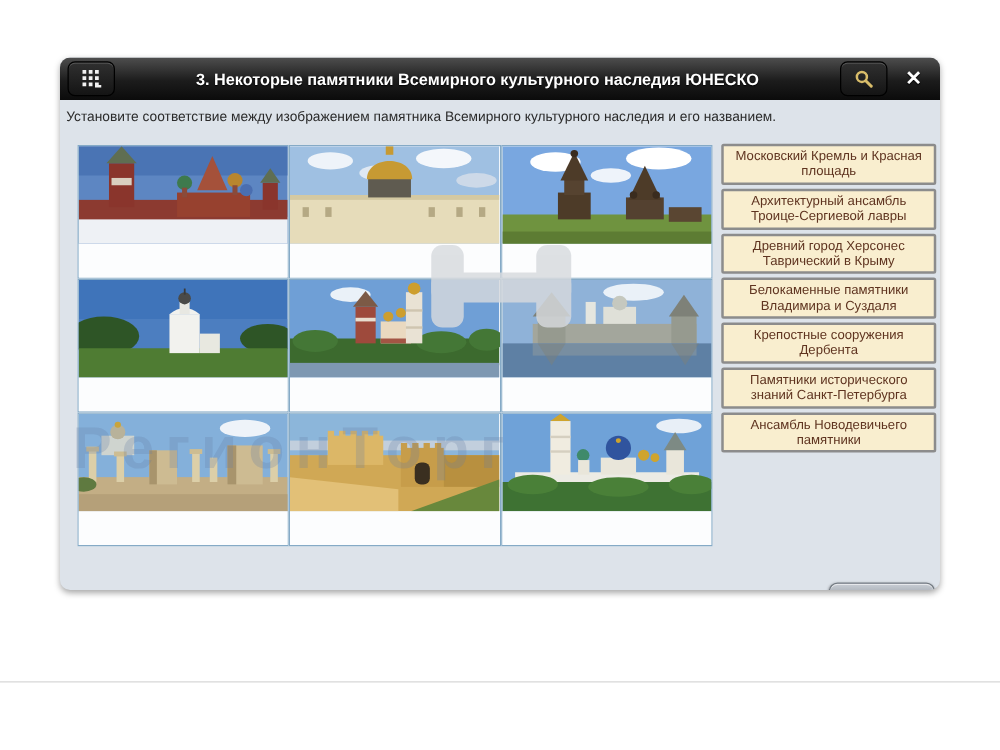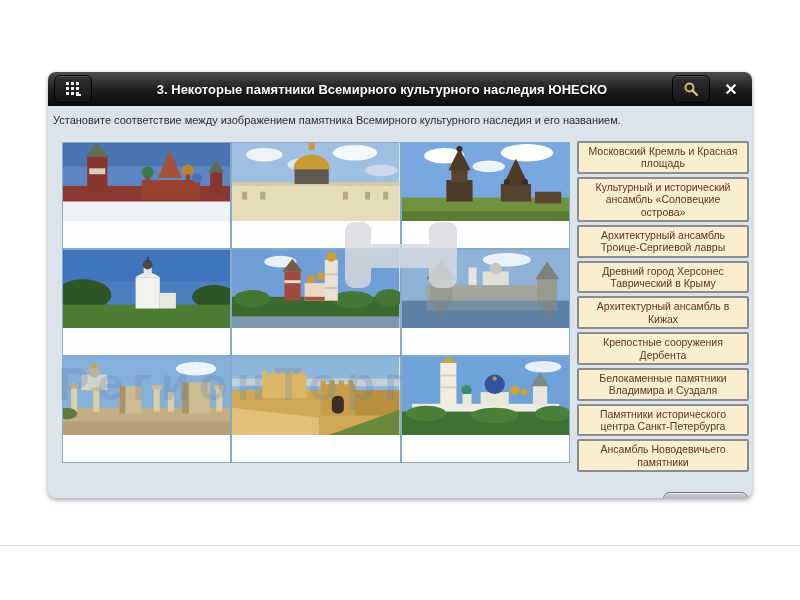--- a/index.html
+++ b/index.html
@@ -1,18 +1,18 @@
 <!DOCTYPE html>
 <html><head>
 <meta charset="utf-8">
 <style>
   html,body{margin:0;padding:0;}
   body{width:800px;height:600px;background:#ffffff;font-family:"Liberation Sans",sans-serif;position:relative;overflow:hidden;}
 
-  .window{position:absolute;left:48px;top:72px;width:704px;height:426px;border-radius:8px;overflow:hidden;
+  .window{position:absolute;left:48px;top:46px;width:704px;height:426px;border-radius:8px;overflow:hidden;
           background:#dde3ea;box-shadow:0 2px 5px rgba(0,0,0,.35);}
 
   
   .titlebar{height:34px;background:linear-gradient(#4e4e4e,#1c1c1c 55%,#0b0b0b);display:flex;align-items:center;
             padding:0 6px;gap:6px;}
   .tb-btn{width:36px;height:26px;border-radius:6px;background:linear-gradient(#303030,#141414);
           border:1px solid #000;box-shadow:inset 0 1px 0 rgba(255,255,255,.18);display:flex;align-items:center;
           justify-content:center;cursor:pointer;flex:0 0 auto;}
   .title{flex:1;text-align:center;color:#fff;font-weight:bold;font-size:13px;text-shadow:0 1px 1px #000;
          white-space:nowrap;overflow:hidden;}
@@ -310,27 +310,25 @@
           <ellipse cx="24" cy="58" rx="20" ry="8" fill="#4a8038"></ellipse>
             <ellipse cx="92" cy="60" rx="24" ry="8" fill="#4a8038"></ellipse>
           <ellipse cx="150" cy="58" rx="18" ry="8" fill="#4a8038"></ellipse>
         </svg>
         <div class="blank"></div>
       </div>
     </div>
 
     <div class="labels">
       <div class="label">Московский Кремль и Красная площадь</div>
-      <div class="label">Культурный и исторический ансамбль «Соловецкие острова»</div>
       <div class="label">Архитектурный ансамбль Троице-Сергиевой лавры</div>
       <div class="label">Древний город Херсонес Таврический в Крыму</div>
-      <div class="label">Архитектурный ансамбль в Кижах</div>
+      <div class="label">Белокаменные памятники Владимира и Суздаля</div>
       <div class="label">Крепостные сооружения Дербента</div>
-      <div class="label">Белокаменные памятники Владимира и Суздаля</div>
-      <div class="label">Памятники исторического центра Санкт-Петербурга</div>
+      <div class="label">Памятники исторического знаний Санкт-Петербурга</div>
       <div class="label">Ансамбль Новодевичьего памятники</div>
     </div>
 
     <div class="wm-logo">
         <i class="b1"></i>
         <i class="b2"></i>
         <i class="b3"></i>
       </div>
     <div class="wm2">РегионТорг</div>
 

